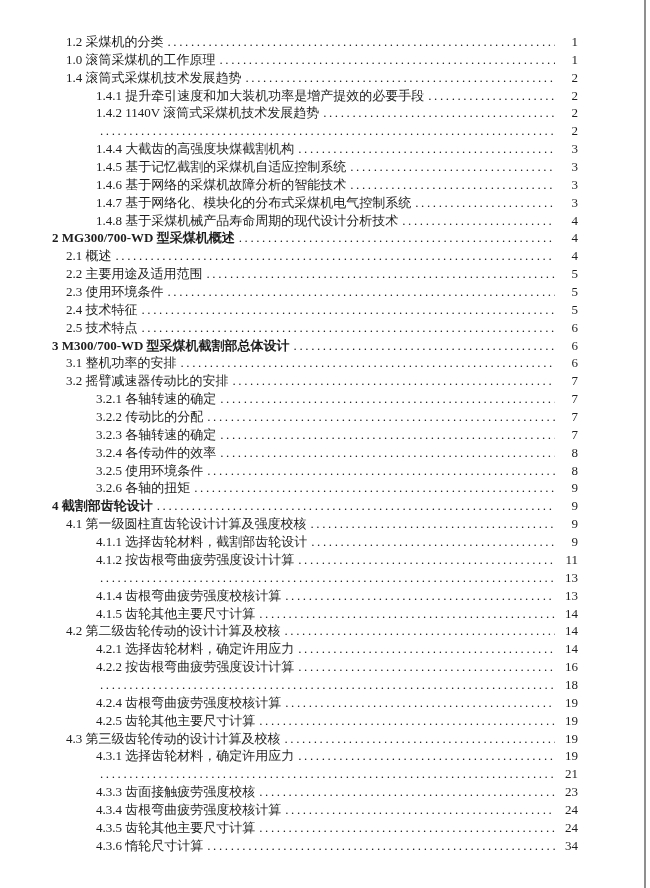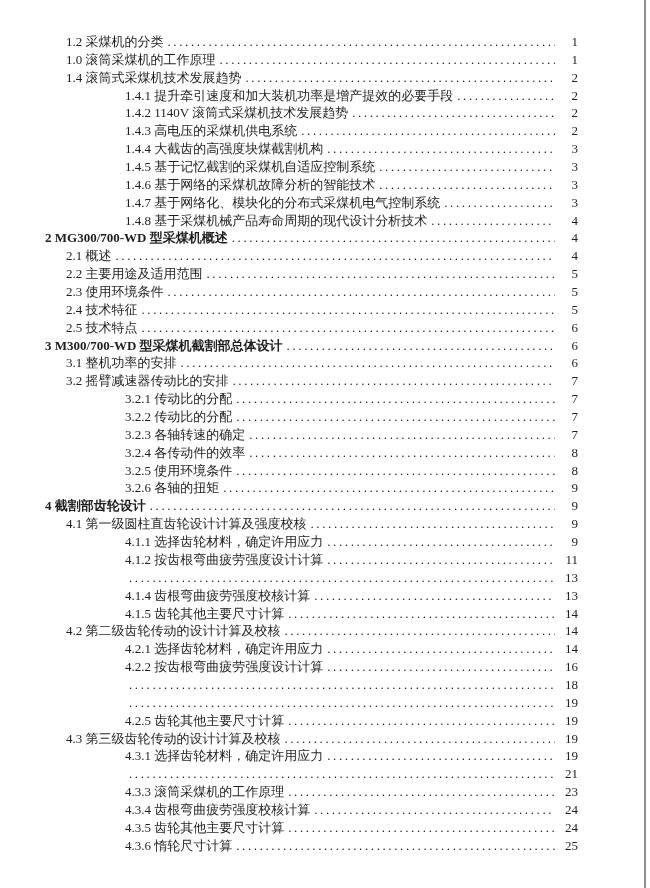--- a/index.html
+++ b/index.html
@@ -25,23 +25,23 @@
   }
   .row {
     display: flex;
     align-items: baseline;
     height: 17.87px;
     line-height: 17.87px;
     overflow: hidden;
     font-size: 13px;
     white-space: nowrap;
   }
-  .row.lvl0 { font-weight: bold; margin-left: 0; font-family: Liberation Serif, serif; }
+  .row.lvl0 { font-weight: bold; margin-left: 7px; font-family: Liberation Serif, serif; }
   .row.lvl1 { margin-left: 21px; }
-  .row.lvl2 { margin-left: 80px; }
+  .row.lvl2 { margin-left: 51px; }
   .t { white-space: nowrap; flex: 0 0 auto; }
   .leader {
     flex: 1 1 auto;
     overflow: hidden;
     white-space: nowrap;
     margin: 0 5px 0 4px;
     font-weight: normal;
   }
   .leader::after {
     content: "..........................................................................................................................................................";
@@ -79,21 +79,20 @@
         <span class="t">1.4.1 提升牵引速度和加大装机功率是增产提效的必要手段</span>
         <span class="leader"></span>
         <span class="pg">2</span>
       </div>
       <div class="row lvl2">
         <span class="t">1.4.2 1140V 滚筒式采煤机技术发展趋势</span>
         <span class="leader"></span>
         <span class="pg">2</span>
       </div>
       <div class="row lvl2">
-        <span class="t">1.4.3 高电压的采煤机供电系统</span>
         <span class="leader"></span>
         <span class="pg">2</span>
       </div>
       <div class="row lvl2">
         <span class="t">1.4.4 大截齿的高强度块煤截割机构</span>
         <span class="leader"></span>
         <span class="pg">3</span>
       </div>
       <div class="row lvl2">
         <span class="t">1.4.5 基于记忆截割的采煤机自适应控制系统</span>
@@ -154,21 +153,21 @@
         <span class="t">3.1  整机功率的安排</span>
         <span class="leader"></span>
         <span class="pg">6</span>
       </div>
       <div class="row lvl1">
         <span class="t">3.2  摇臂减速器传动比的安排</span>
         <span class="leader"></span>
         <span class="pg">7</span>
       </div>
       <div class="row lvl2">
-        <span class="t">3.2.1  传动比的分配</span>
+        <span class="t">3.2.1  各轴转速的确定</span>
         <span class="leader"></span>
         <span class="pg">7</span>
       </div>
       <div class="row lvl2">
         <span class="t">3.2.2  传动比的分配</span>
         <span class="leader"></span>
         <span class="pg">7</span>
       </div>
       <div class="row lvl2">
         <span class="t">3.2.3  各轴转速的确定</span>
@@ -194,21 +193,21 @@
         <span class="t">4 截割部齿轮设计</span>
         <span class="leader"></span>
         <span class="pg">9</span>
       </div>
       <div class="row lvl1">
         <span class="t">4.1 第一级圆柱直齿轮设计计算及强度校核</span>
         <span class="leader"></span>
         <span class="pg">9</span>
       </div>
       <div class="row lvl2">
-        <span class="t">4.1.1 选择齿轮材料，确定许用应力</span>
+        <span class="t">4.1.1 选择齿轮材料，截割部齿轮设计</span>
         <span class="leader"></span>
         <span class="pg">9</span>
       </div>
       <div class="row lvl2">
         <span class="t">4.1.2 按齿根弯曲疲劳强度设计计算</span>
         <span class="leader"></span>
         <span class="pg">11</span>
       </div>
       <div class="row lvl2">
         <span class="leader"></span>
@@ -237,20 +236,21 @@
       <div class="row lvl2">
         <span class="t">4.2.2 按齿根弯曲疲劳强度设计计算</span>
         <span class="leader"></span>
         <span class="pg">16</span>
       </div>
       <div class="row lvl2">
         <span class="leader"></span>
         <span class="pg">18</span>
       </div>
       <div class="row lvl2">
+        <span class="t">4.2.4 齿根弯曲疲劳强度校核计算</span>
         <span class="leader"></span>
         <span class="pg">19</span>
       </div>
       <div class="row lvl2">
         <span class="t">4.2.5 齿轮其他主要尺寸计算</span>
         <span class="leader"></span>
         <span class="pg">19</span>
       </div>
       <div class="row lvl1">
         <span class="t">4.3 第三级齿轮传动的设计计算及校核</span>
@@ -260,34 +260,34 @@
       <div class="row lvl2">
         <span class="t">4.3.1 选择齿轮材料，确定许用应力</span>
         <span class="leader"></span>
         <span class="pg">19</span>
       </div>
       <div class="row lvl2">
         <span class="leader"></span>
         <span class="pg">21</span>
       </div>
       <div class="row lvl2">
-        <span class="t">4.3.3 滚筒采煤机的工作原理</span>
+        <span class="t">4.3.3 齿面接触疲劳强度校核</span>
         <span class="leader"></span>
         <span class="pg">23</span>
       </div>
       <div class="row lvl2">
         <span class="t">4.3.4 齿根弯曲疲劳强度校核计算</span>
         <span class="leader"></span>
         <span class="pg">24</span>
       </div>
       <div class="row lvl2">
         <span class="t">4.3.5 齿轮其他主要尺寸计算</span>
         <span class="leader"></span>
         <span class="pg">24</span>
       </div>
       <div class="row lvl2">
         <span class="t">4.3.6 惰轮尺寸计算</span>
         <span class="leader"></span>
-        <span class="pg">25</span>
+        <span class="pg">34</span>
       </div>
     </div>
   <div class="edge-line"></div>
 </div>
 
 </body></html>

